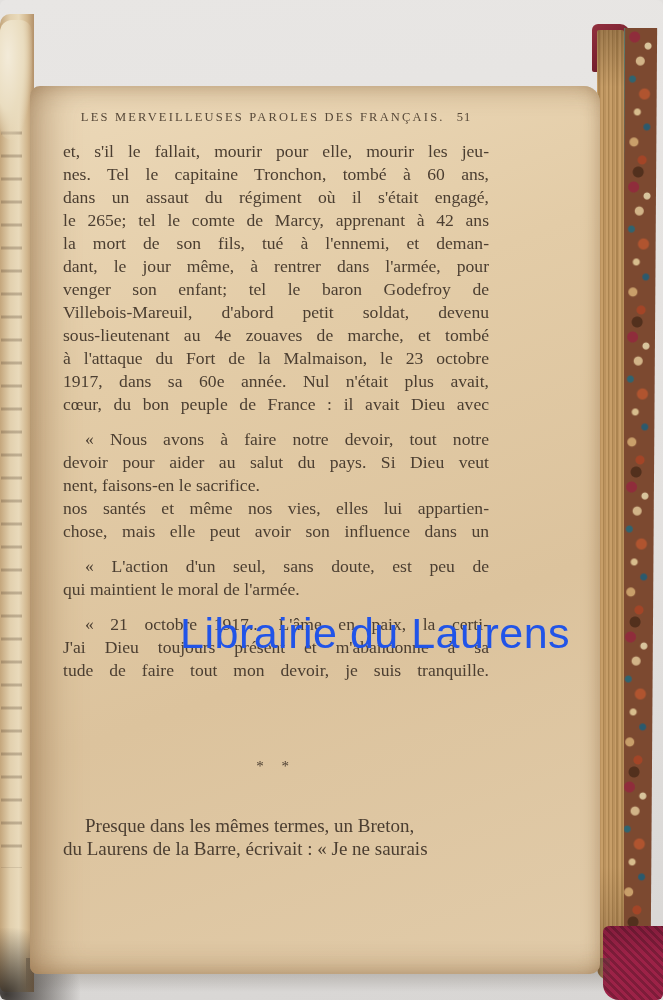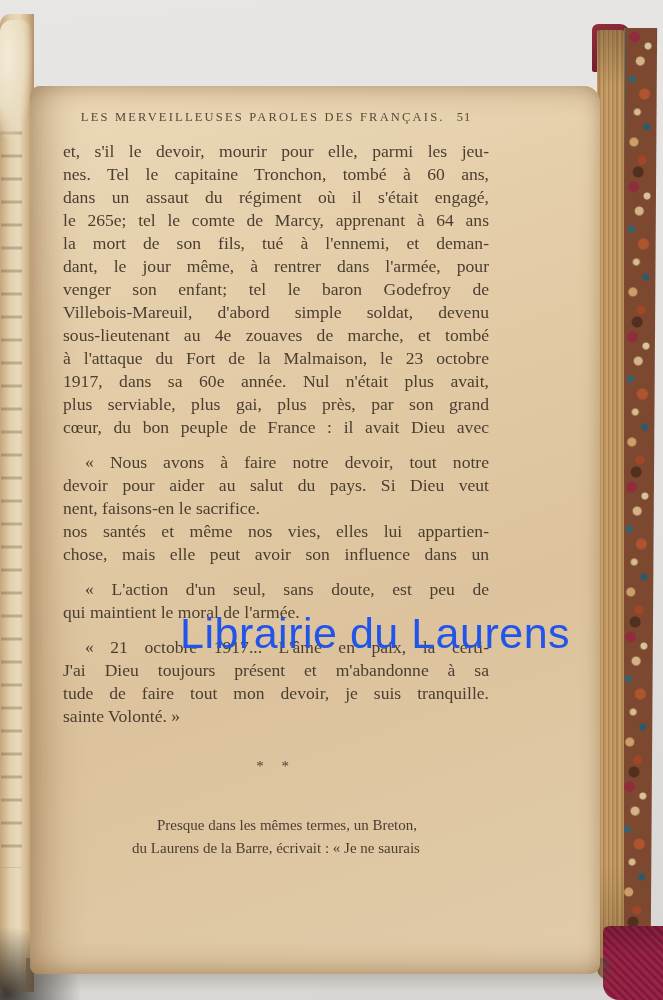--- a/index.html
+++ b/index.html
@@ -1,20 +1,20 @@
 <!DOCTYPE html>
 <html><head>
 <meta charset="utf-8">
 <style>
   html,body{margin:0;padding:0;}
   body{width:663px;height:1000px;overflow:hidden;background:#e3e1df;
        font-family:"Liberation Serif","DejaVu Serif",serif;}
 
   .photo{position:relative;width:663px;height:1000px;overflow:hidden;
-         background:linear-gradient(175deg,#e8e6e4 0%,#e3e1df 55%,#d8d6d4 100%);}
+         background:linear-gradient(175deg,#e8e6e4 0%,#e3e1df 55%,#d8d6d4 100%);border-radius:6px;}
 
   
   .facing-page{position:absolute;left:0;top:14px;width:34px;height:978px;
     background:linear-gradient(90deg,#c4a67c 0%,#e2d0ae 30%,#e9dabb 55%,#d2b78e 80%,#b3916a 100%);
     border-radius:10px 0 0 6px;}
   .facing-text{position:absolute;left:1px;top:118px;width:21px;height:750px;
     background:repeating-linear-gradient(180deg,
       rgba(86,66,46,0) 0px,rgba(86,66,46,0) 13px,
       rgba(86,66,46,.38) 14px,rgba(86,66,46,.38) 16px,
       rgba(86,66,46,0) 17px,rgba(86,66,46,0) 23px);
@@ -75,21 +75,21 @@
                inset 0 16px 26px -16px rgba(120,80,40,.32),
                inset 0 -20px 28px -18px rgba(120,80,40,.38);}
 
   .running-header{position:absolute;left:32px;top:24px;width:428px;text-align:center;
     font-size:12.5px;letter-spacing:2.2px;color:#564838;white-space:nowrap;}
   .running-header .pagenum{margin-left:12px;letter-spacing:1px;}
 
   .textblock{position:absolute;left:33px;top:54px;width:426px;
     font-size:17.6px;line-height:23px;color:#4b3e31;}
   .closingblock{position:absolute;left:33px;top:716px;width:426px;
-    font-size:15px;line-height:23px;color:#4b3e31;text-align:center;}
+    font-size:19px;line-height:23px;color:#4b3e31;}
   .line{white-space:normal;}
   .line.just{text-align:justify;text-align-last:justify;}
   .line.indent{padding-left:22px;margin-top:12px;}
 
   .separator{position:absolute;left:33px;top:672px;width:426px;text-align:center;
     font-size:15px;letter-spacing:7px;color:#4b3e31;}
 
   .watermark{position:absolute;left:180px;top:609px;z-index:50;
     font-family:"Liberation Sans","DejaVu Sans",sans-serif;
     font-size:43px;font-weight:400;letter-spacing:.5px;color:#2154e8;
@@ -111,44 +111,42 @@
 
   <div class="shadow-bottom"></div>
   <div class="shadow-bl"></div>
 
   <div class="page">
     <div class="running-header">
       <span>LES MERVEILLEUSES PAROLES DES FRANÇAIS.</span><span class="pagenum">51</span>
     </div>
 
     <div class="textblock" id="body-lines">
-        <div class="line just">et, s'il le devoir, mourir pour elle, parmi les jeu-</div>
+        <div class="line just">et, s'il le fallait, mourir pour elle, mourir les jeu-</div>
         <div class="line just">nes. Tel le capitaine Tronchon, tombé à 60 ans,</div>
         <div class="line just">dans un assaut du régiment où il s'était engagé,</div>
-        <div class="line just">le 265e; tel le comte de Marcy, apprenant à 64 ans</div>
+        <div class="line just">le 265e; tel le comte de Marcy, apprenant à 42 ans</div>
         <div class="line just">la mort de son fils, tué à l'ennemi, et deman-</div>
         <div class="line just">dant, le jour même, à rentrer dans l'armée, pour</div>
         <div class="line just">venger son enfant; tel le baron Godefroy de</div>
-        <div class="line just">Villebois-Mareuil, d'abord simple soldat, devenu</div>
+        <div class="line just">Villebois-Mareuil, d'abord petit soldat, devenu</div>
         <div class="line just">sous-lieutenant au 4e zouaves de marche, et tombé</div>
         <div class="line just">à l'attaque du Fort de la Malmaison, le 23 octobre</div>
         <div class="line just">1917, dans sa 60e année. Nul n'était plus avait,</div>
-        <div class="line just">plus serviable, plus gai, plus près, par son grand</div>
         <div class="line just">cœur, du bon peuple de France : il avait Dieu avec</div>
         <div class="line indent just">« Nous avons à faire notre devoir, tout notre</div>
         <div class="line just">devoir pour aider au salut du pays. Si Dieu veut</div>
         <div class="line">nent, faisons-en le sacrifice.</div>
         <div class="line just">nos santés et même nos vies, elles lui appartien-</div>
         <div class="line just">chose, mais elle peut avoir son influence dans un</div>
         <div class="line indent just">« L'action d'un seul, sans doute, est peu de</div>
         <div class="line">qui maintient le moral de l'armée.</div>
         <div class="line indent just">« 21 octobre 1917... L'âme en paix, la certi-</div>
         <div class="line just">J'ai Dieu toujours présent et m'abandonne à sa</div>
         <div class="line just">tude de faire tout mon devoir, je suis tranquille.</div>
-        <div class="line">sainte Volonté. »</div>
       </div>
 
     <div class="separator">* *</div>
 
     <div class="closingblock" id="closing-lines">
         <div class="line indent">Presque dans les mêmes termes, un Breton,</div>
         <div class="line">du Laurens de la Barre, écrivait : « Je ne saurais</div>
       </div>
   </div>
 

